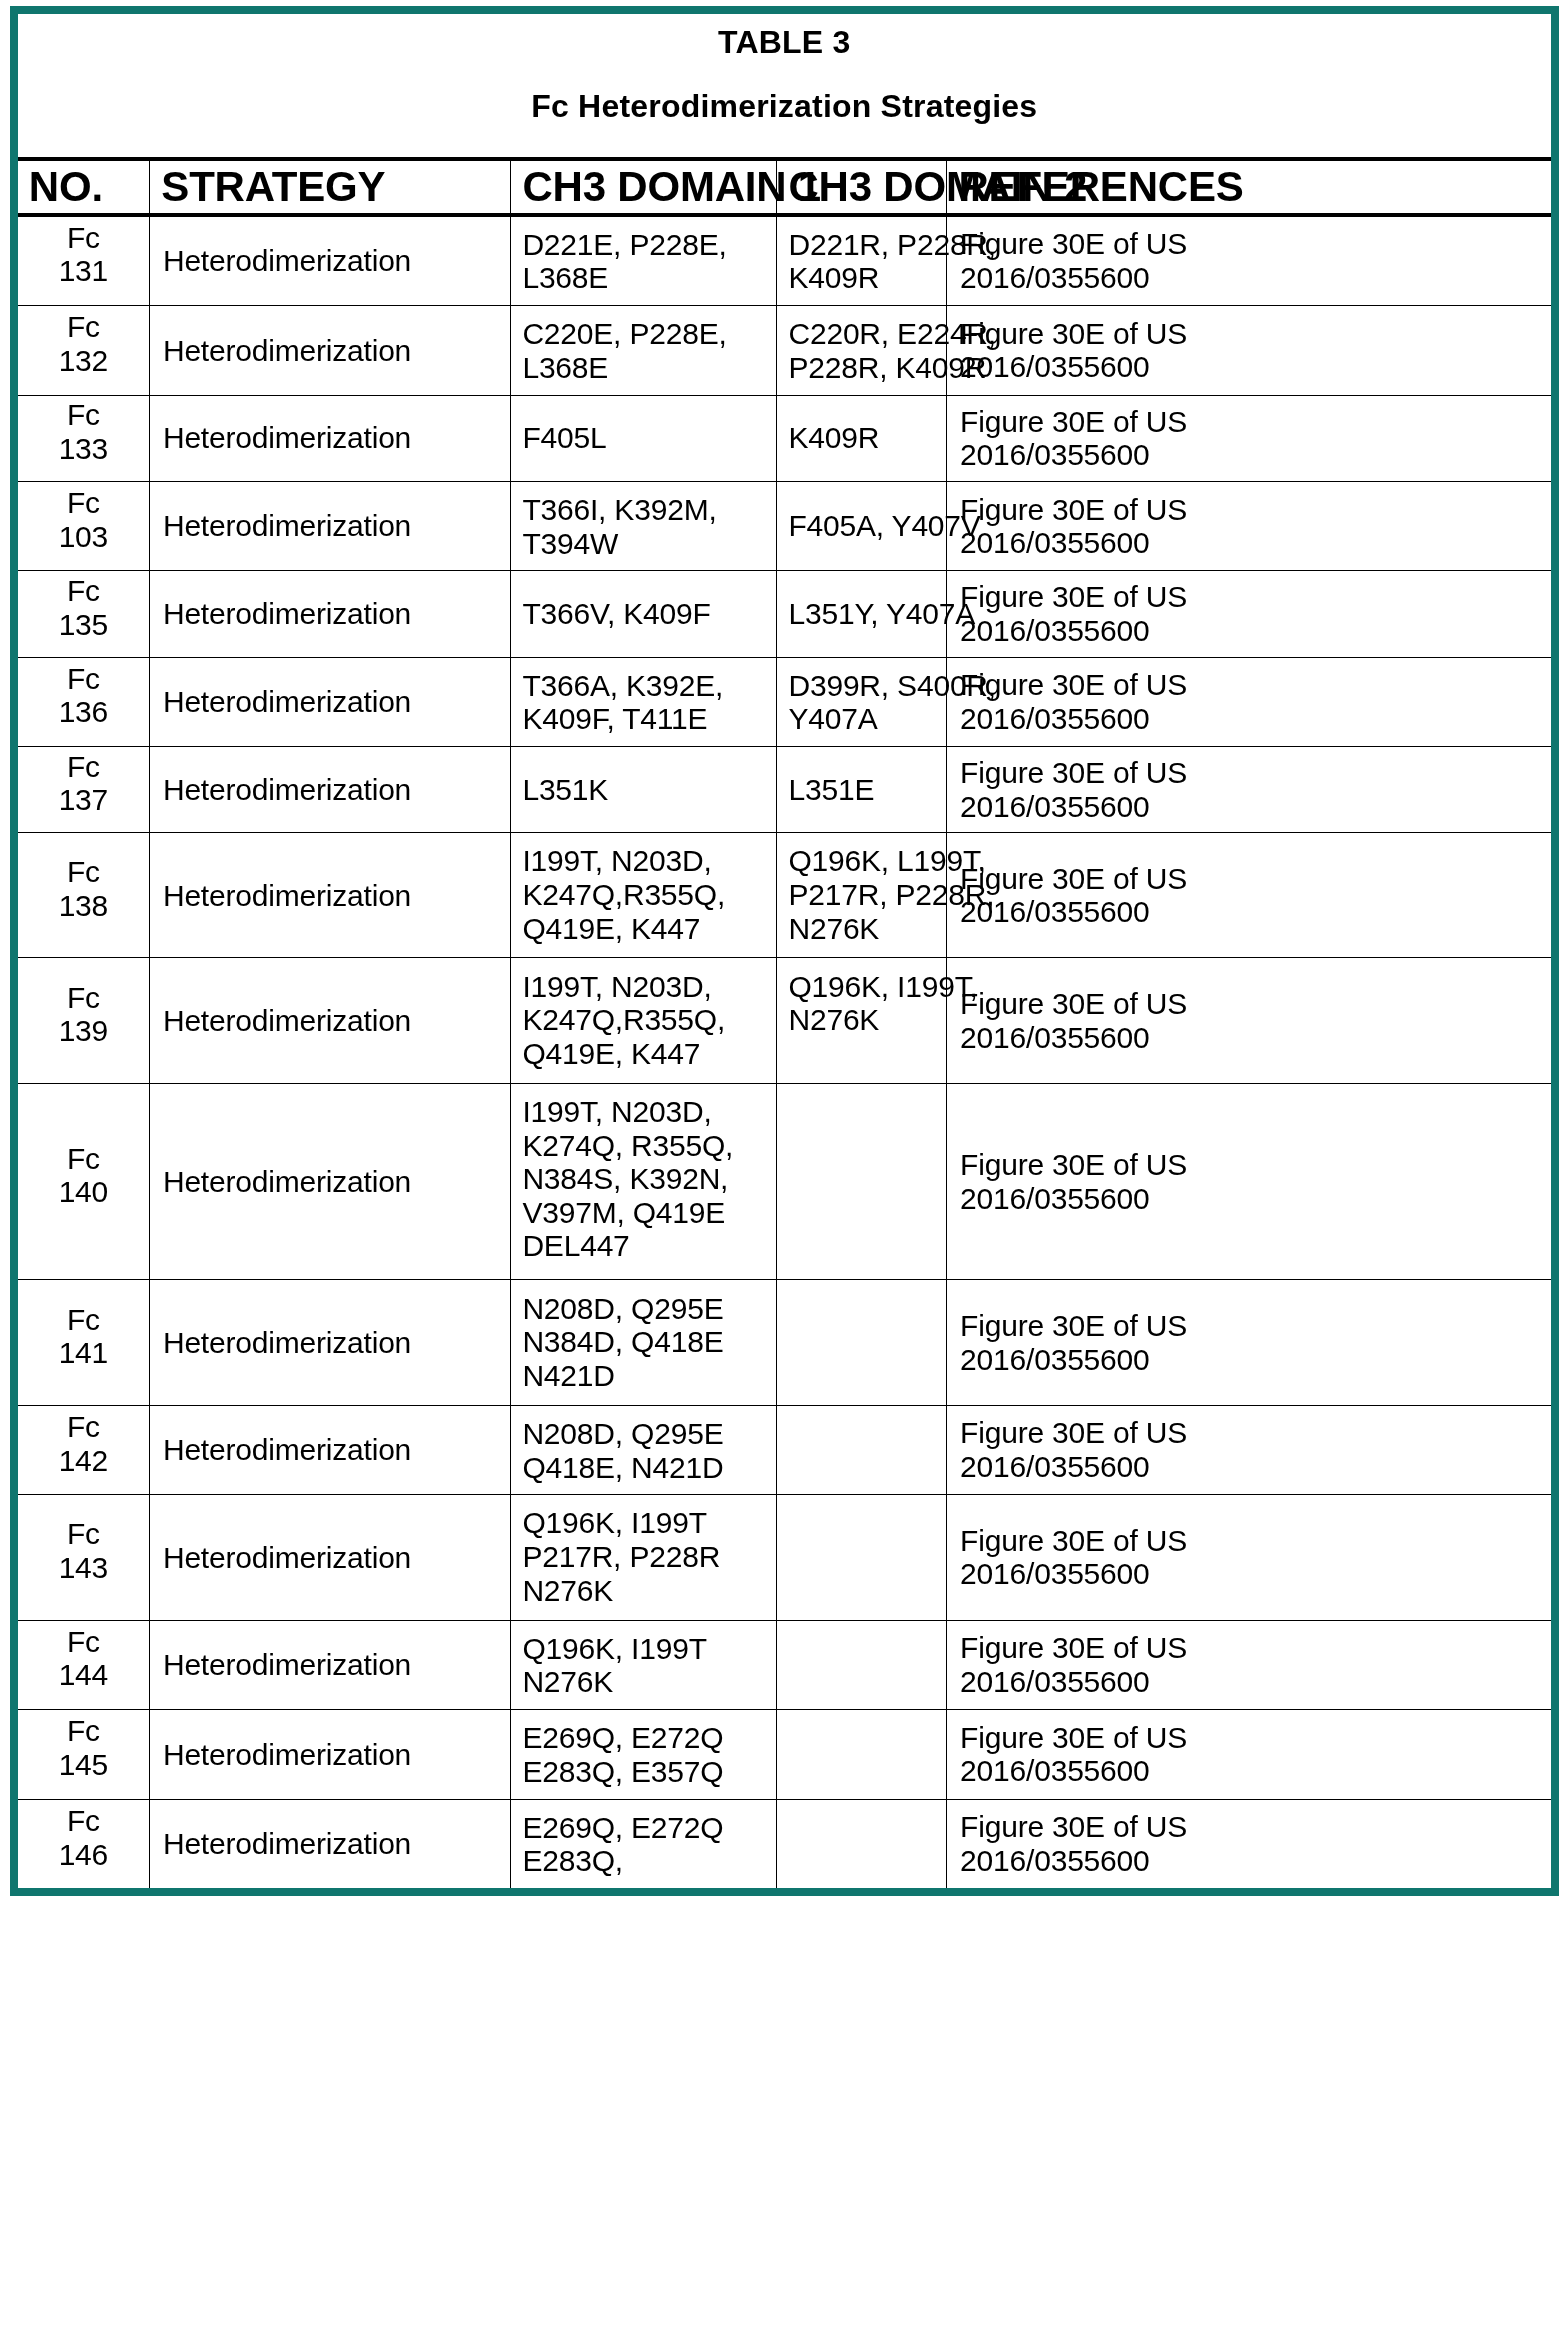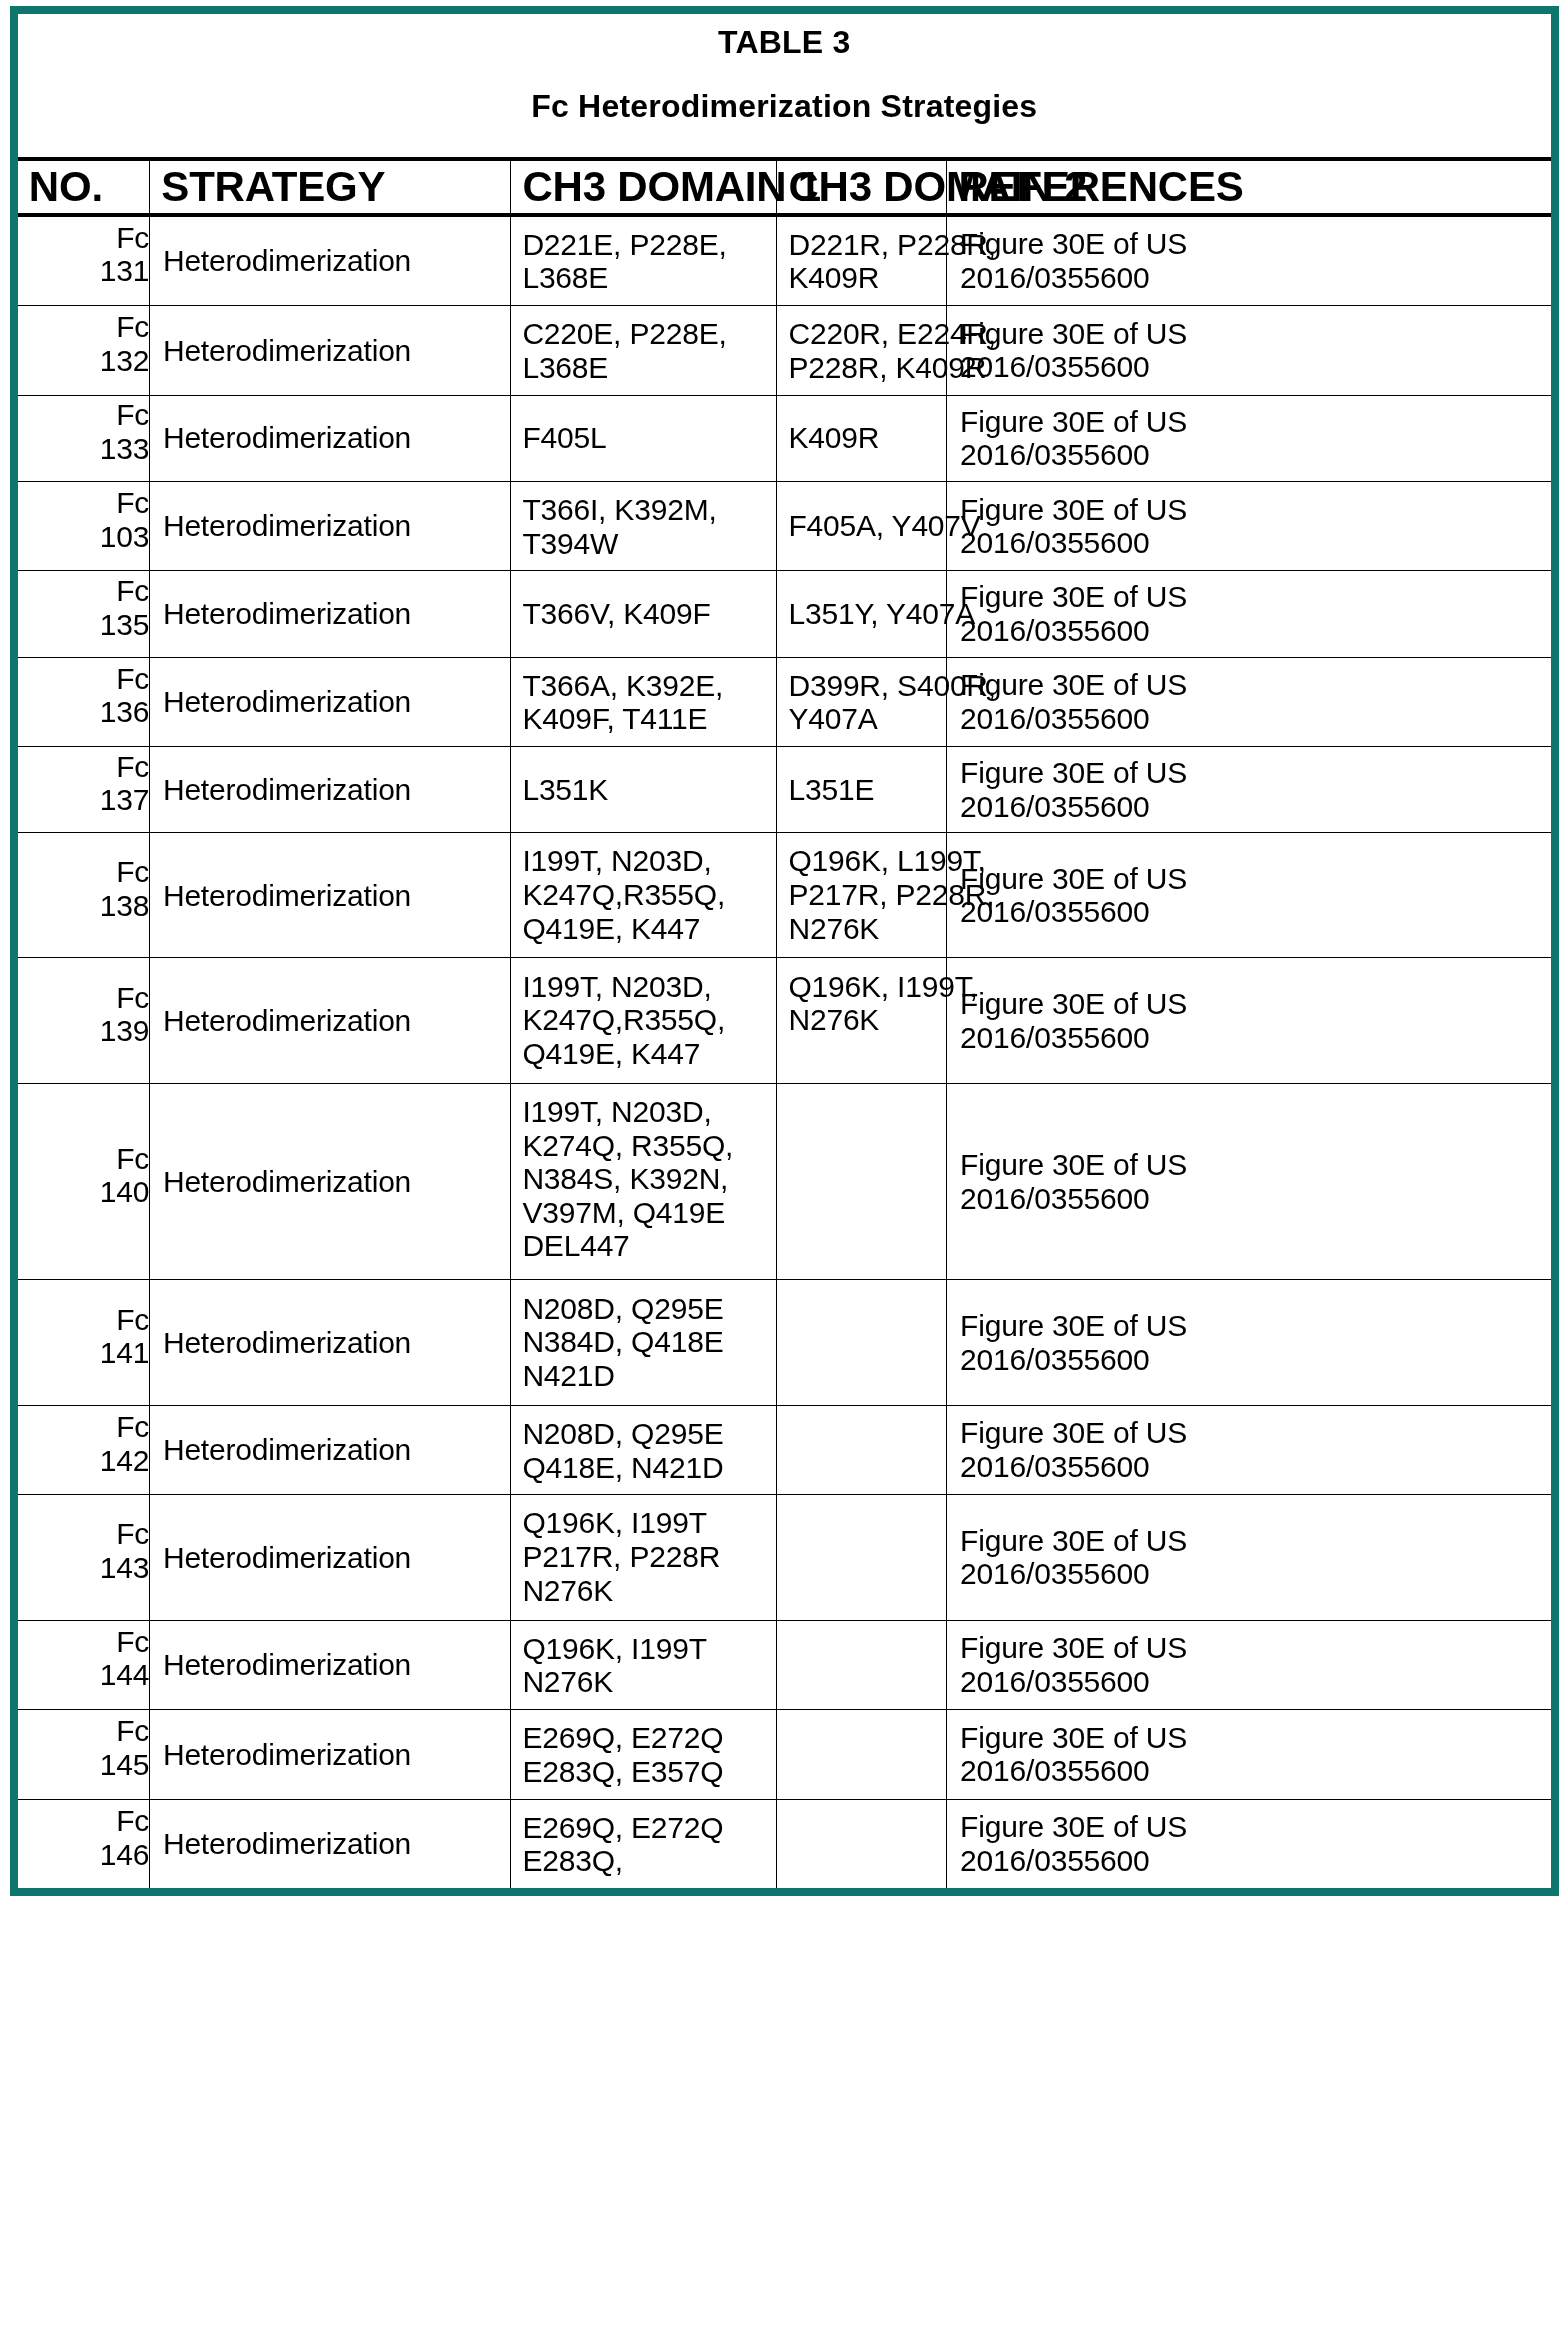--- a/index.html
+++ b/index.html
@@ -79,21 +79,21 @@
   tbody td {
     border: 1.6px solid #000000;
     font-size: 30px;
     line-height: 1.12;
     padding: 0;
     vertical-align: top;
     letter-spacing: -0.2px;
   }
 
   td.cell-no {
-    text-align: right;
+    text-align: center;
     vertical-align: middle;
     padding-bottom: 12.8px;
   }
   td.cell-no .no-line { display: block; white-space: nowrap; }
 
   td.cell-strategy {
     vertical-align: middle;
     padding-left: 12.8px;
     white-space: nowrap;
   }

